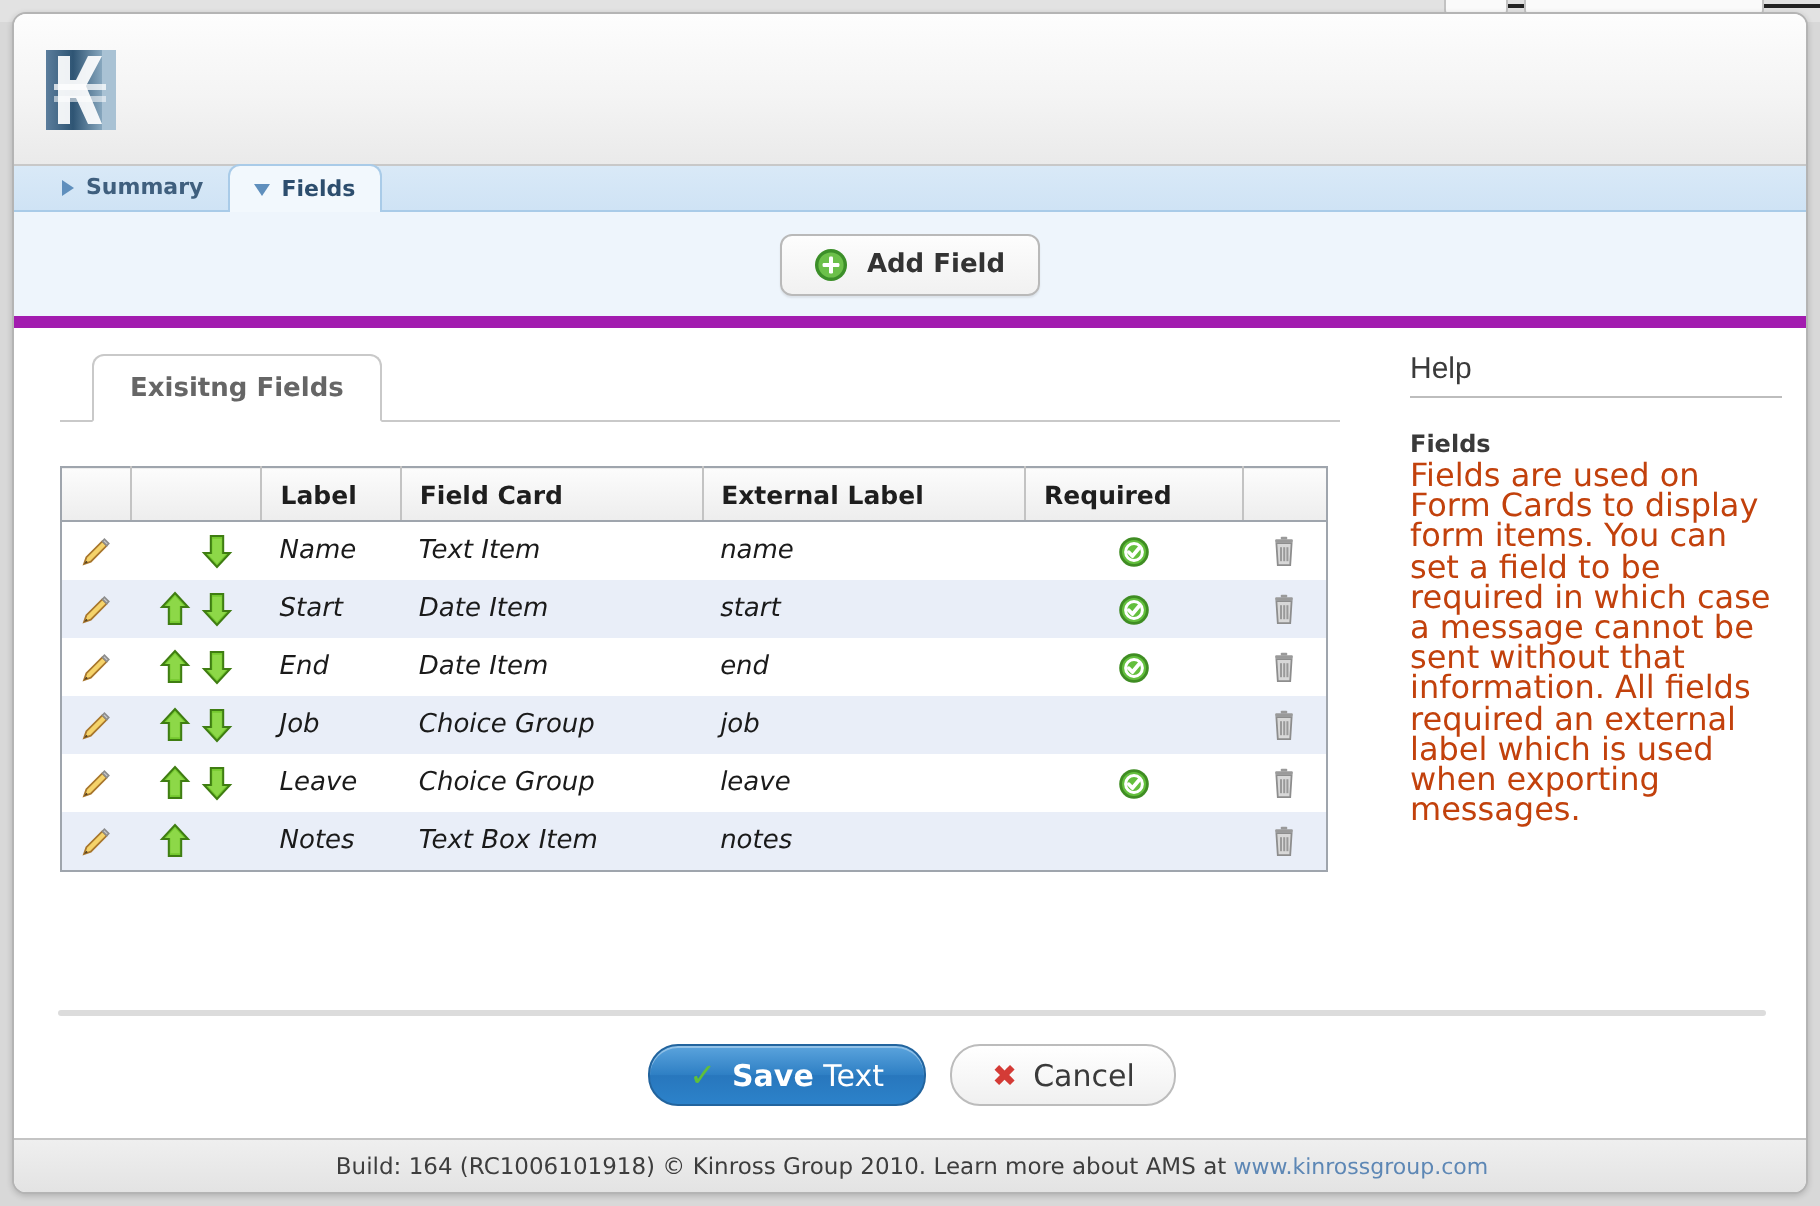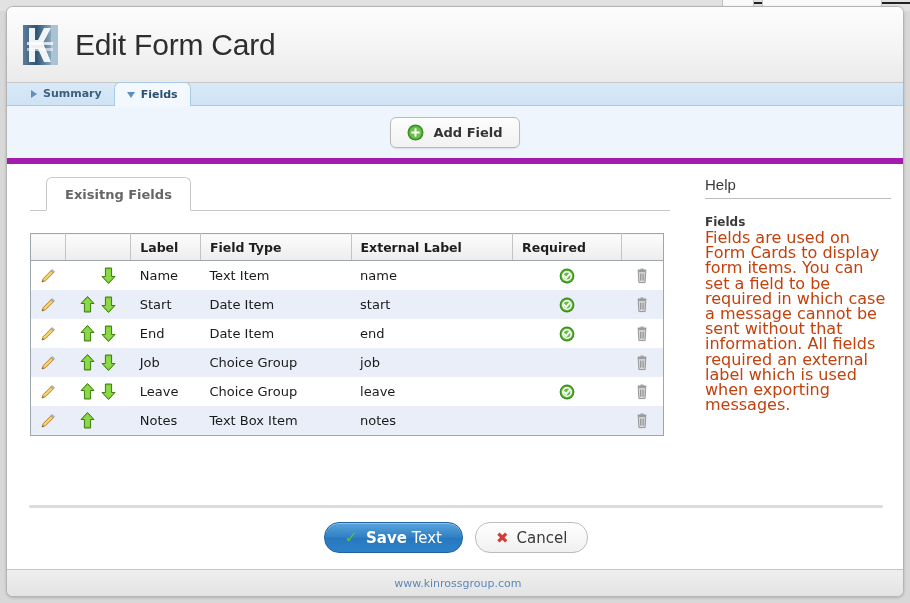--- a/index.html
+++ b/index.html
@@ -166,20 +166,21 @@
     font-family: "DejaVu Sans", sans-serif;
   }
   #fields-table thead th:last-child { border-right: none; }
   #fields-table tbody td {
     height: 29px;
     padding: 0 9px;
     color: #1a1a1a;
     border: none;
     font-size: 13px;
     white-space: nowrap;
+    font-style: italic;
   }
   #fields-table tbody tr.odd  { background: #ffffff; }
   #fields-table tbody tr.even { background: #e9eef8; }
 
   .col-edit   { width: 30px; }
   .col-move   { width: 66px; }
   .col-label  { width: 70px; }
   .col-type   { width: 152px; }
   .col-ext    { width: 164px; }
   .col-req    { width: 110px; }
@@ -272,21 +273,20 @@
           <stop offset="45%" stop-color="#2f5574"></stop>
           <stop offset="100%" stop-color="#93b2c8"></stop>
         </linearGradient>
       </defs>
       <rect x="2" y="3" width="30" height="40" fill="url(#lg)"></rect>
       <rect x="30" y="3" width="7" height="40" fill="#a9c2d4"></rect>
       <path d="M8 6 h6 v12 h3 l6 -12 h7 l-8 15 l8 19 h-7 l-6 -13 h-3 v13 h-6 z" fill="#ffffff" opacity="0.92"></path>
       <rect x="6" y="20" width="26" height="3" fill="#ffffff" opacity="0.75"></rect>
       <rect x="6" y="26" width="26" height="3" fill="#ffffff" opacity="0.55"></rect>
     </svg>
-    <div id="page-title">Edit Form Card</div>
   </div>
 
   <div id="tabstrip">
     <div class="tab">
       <span class="tri-right"></span>
       <span>Summary</span>
     </div>
     <div class="tab active">
       <span class="tri-down"></span>
       <span>Fields</span>
@@ -313,21 +313,21 @@
           <span>Exisitng Fields</span>
         </div>
       </div>
 
       <table id="fields-table">
         <thead>
           <tr>
             <th class="col-edit"></th>
             <th class="col-move"></th>
             <th class="col-label">Label</th>
-            <th class="col-type">Field Type</th>
+            <th class="col-type">Field Card</th>
             <th class="col-ext">External Label</th>
             <th class="col-req">Required</th>
             <th class="col-del"></th>
           </tr>
         </thead>
         <tbody id="table-body">
             <tr class="odd">
               <td class="col-edit c-center"><svg class="icon-btn" width="16" height="16" viewBox="0 0 16 16">
                   <path d="M2 14 L3.2 10.6 L11.2 2.6 L13.4 4.8 L5.4 12.8 Z" fill="#f5d36a" stroke="#a8762c" stroke-width="0.9"></path>
                   <path d="M11.2 2.6 L12.2 1.6 L14.4 3.8 L13.4 4.8 Z" fill="#c9c9c9" stroke="#8c8c8c" stroke-width="0.8"></path>
@@ -566,17 +566,18 @@
       <span class="check-glyph">✓</span>
       <span><span class="lead">Save</span><span>&nbsp;</span><span>Text</span></span>
     </div>
     <div id="cancel-btn">
       <span class="x-glyph">✖</span>
       <span>Cancel</span>
     </div>
   </div>
 
   <div id="statusbar">
+    <span>Build: 164 (RC1006101918) © Kinross Group 2010. Learn more about AMS at</span>
     <span>&nbsp;</span>
     <a href="#">www.kinrossgroup.com</a>
   </div>
 
 </div>
 
 </body></html>

